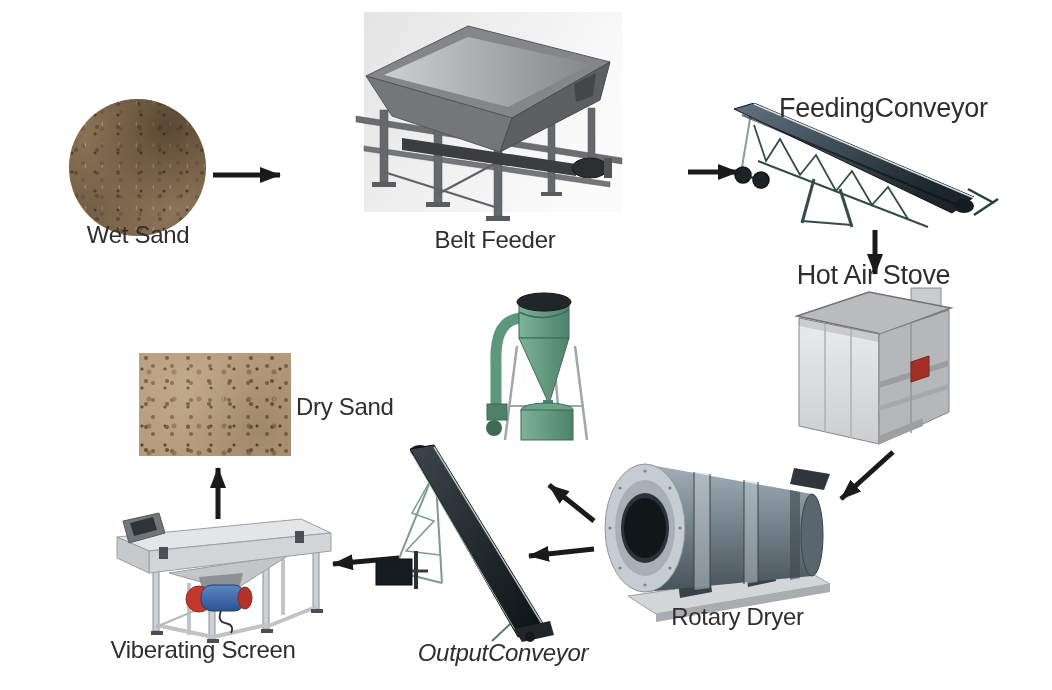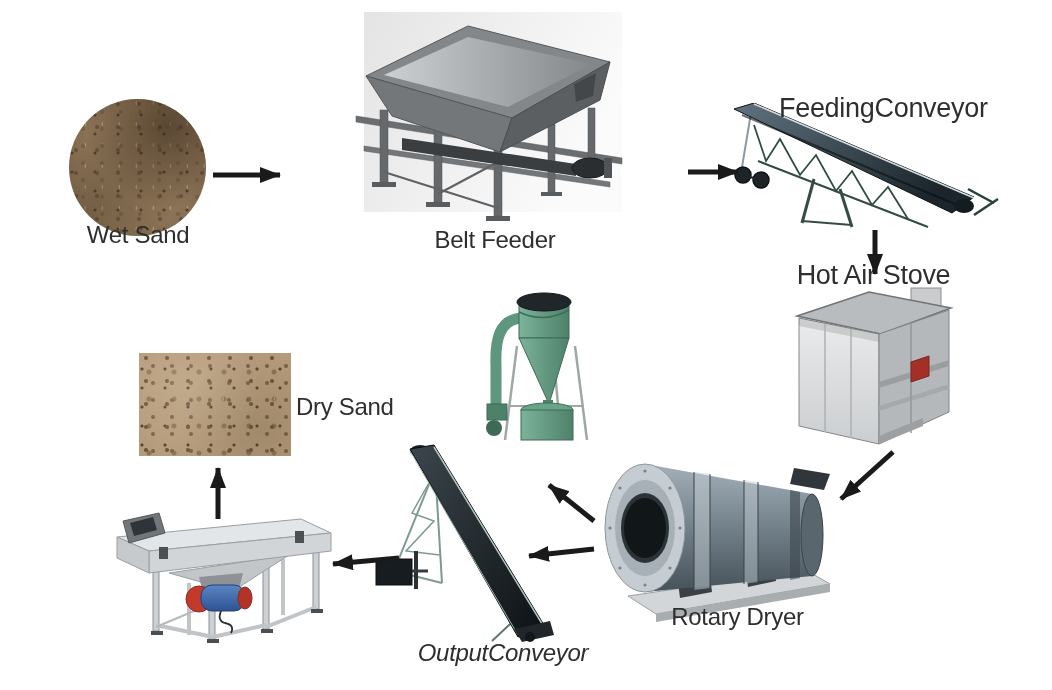--- a/index.html
+++ b/index.html
@@ -236,20 +236,21 @@
     <ellipse cx="142" cy="95" rx="7" ry="11" fill="#b23428" stroke="#8e2a20"></ellipse>
     <path d="M118,108 q-4,10 4,12 q10,2 6,10" stroke="#2a2e32" stroke-width="1.8" fill="none"></path>
     <polygon points="14,34 198,16 228,30 46,48" fill="#e3e6e8" stroke="#9a9ea1"></polygon>
     <polygon points="46,48 228,30 228,48 46,70" fill="#d2d5d8" stroke="#9a9ea1"></polygon>
     <polygon points="14,34 46,48 46,70 14,55" fill="#c6cacd" stroke="#9a9ea1"></polygon>
     <rect x="56" y="44" width="9" height="12" fill="#4c5054"></rect>
     <rect x="192" y="28" width="9" height="12" fill="#4c5054"></rect>
     <polygon points="20,18 56,10 62,30 26,40" fill="#71767a" stroke="#55595d"></polygon>
     <polygon points="27,20 50,14 54,27 31,33" fill="#2f3438"></polygon>
   </svg>
+  <div class="label" style="left:78px;top:637px;width:250px;">Viberating Screen</div>
 
   <div class="sand sand-dry img" style="left:139px;top:353px;width:152px;height:103px;"></div>
   <div class="label" style="left:296px;top:394px;text-align:left;">Dry Sand</div>
 
   <svg id="arrow-layer" width="1052" height="690" viewBox="0 0 1052 690">
     <defs>
       <marker id="ah" markerUnits="strokeWidth" markerWidth="4.6" markerHeight="3.4" refX="4" refY="1.6" orient="auto">
         <path d="M0,0 L4.2,1.6 L0,3.2 Z" fill="#1a1a1a"></path>
       </marker>
     </defs>

